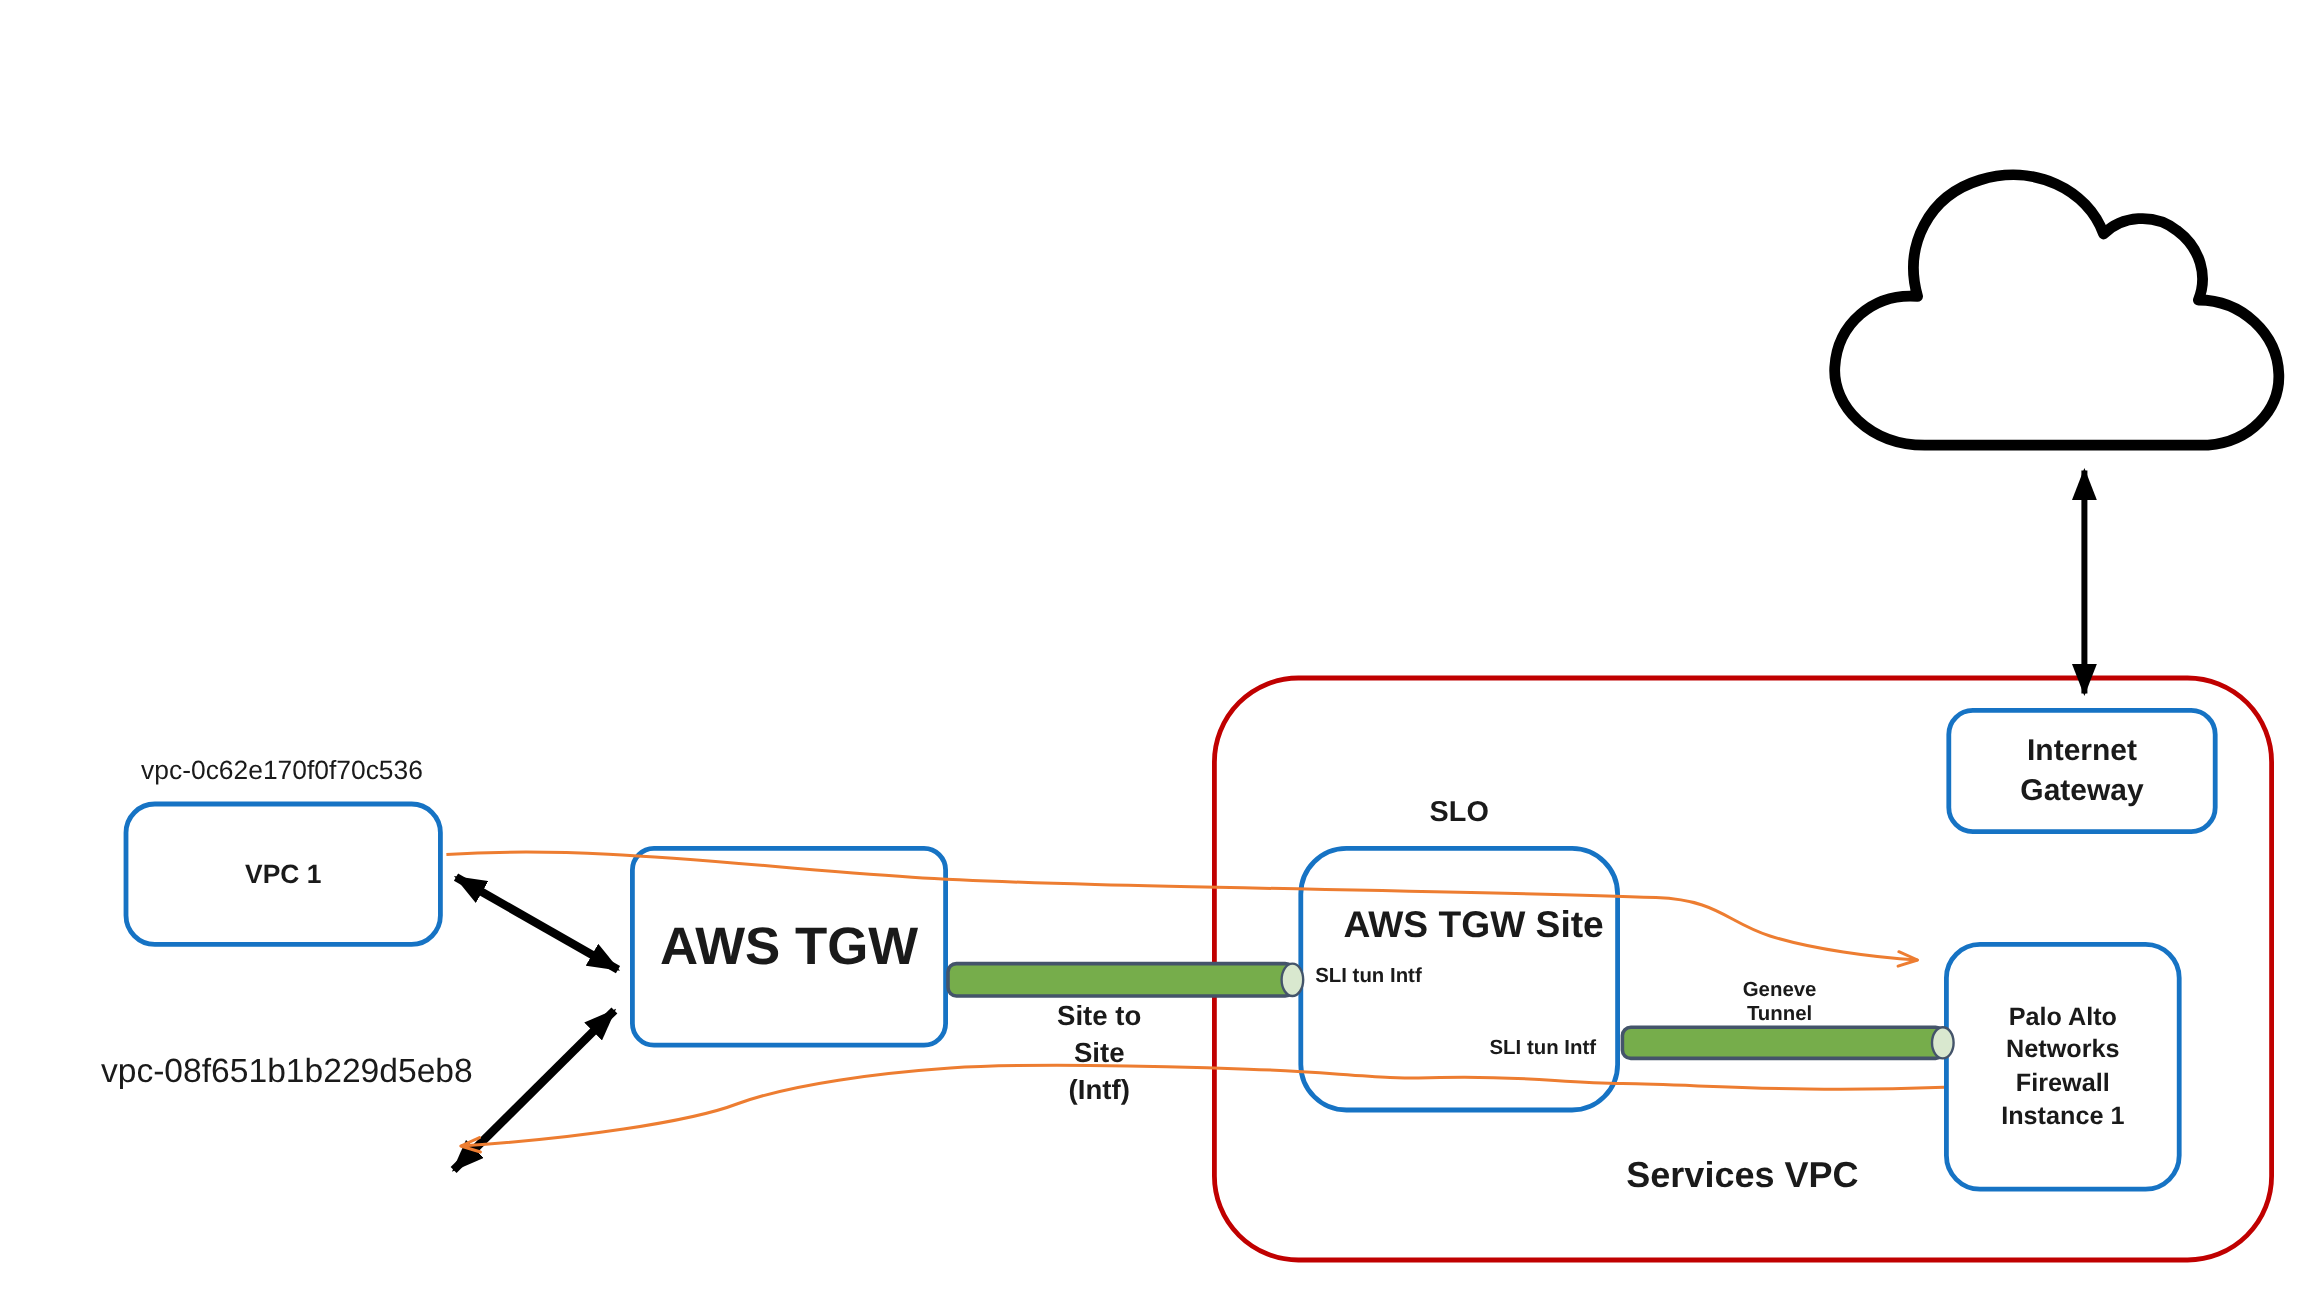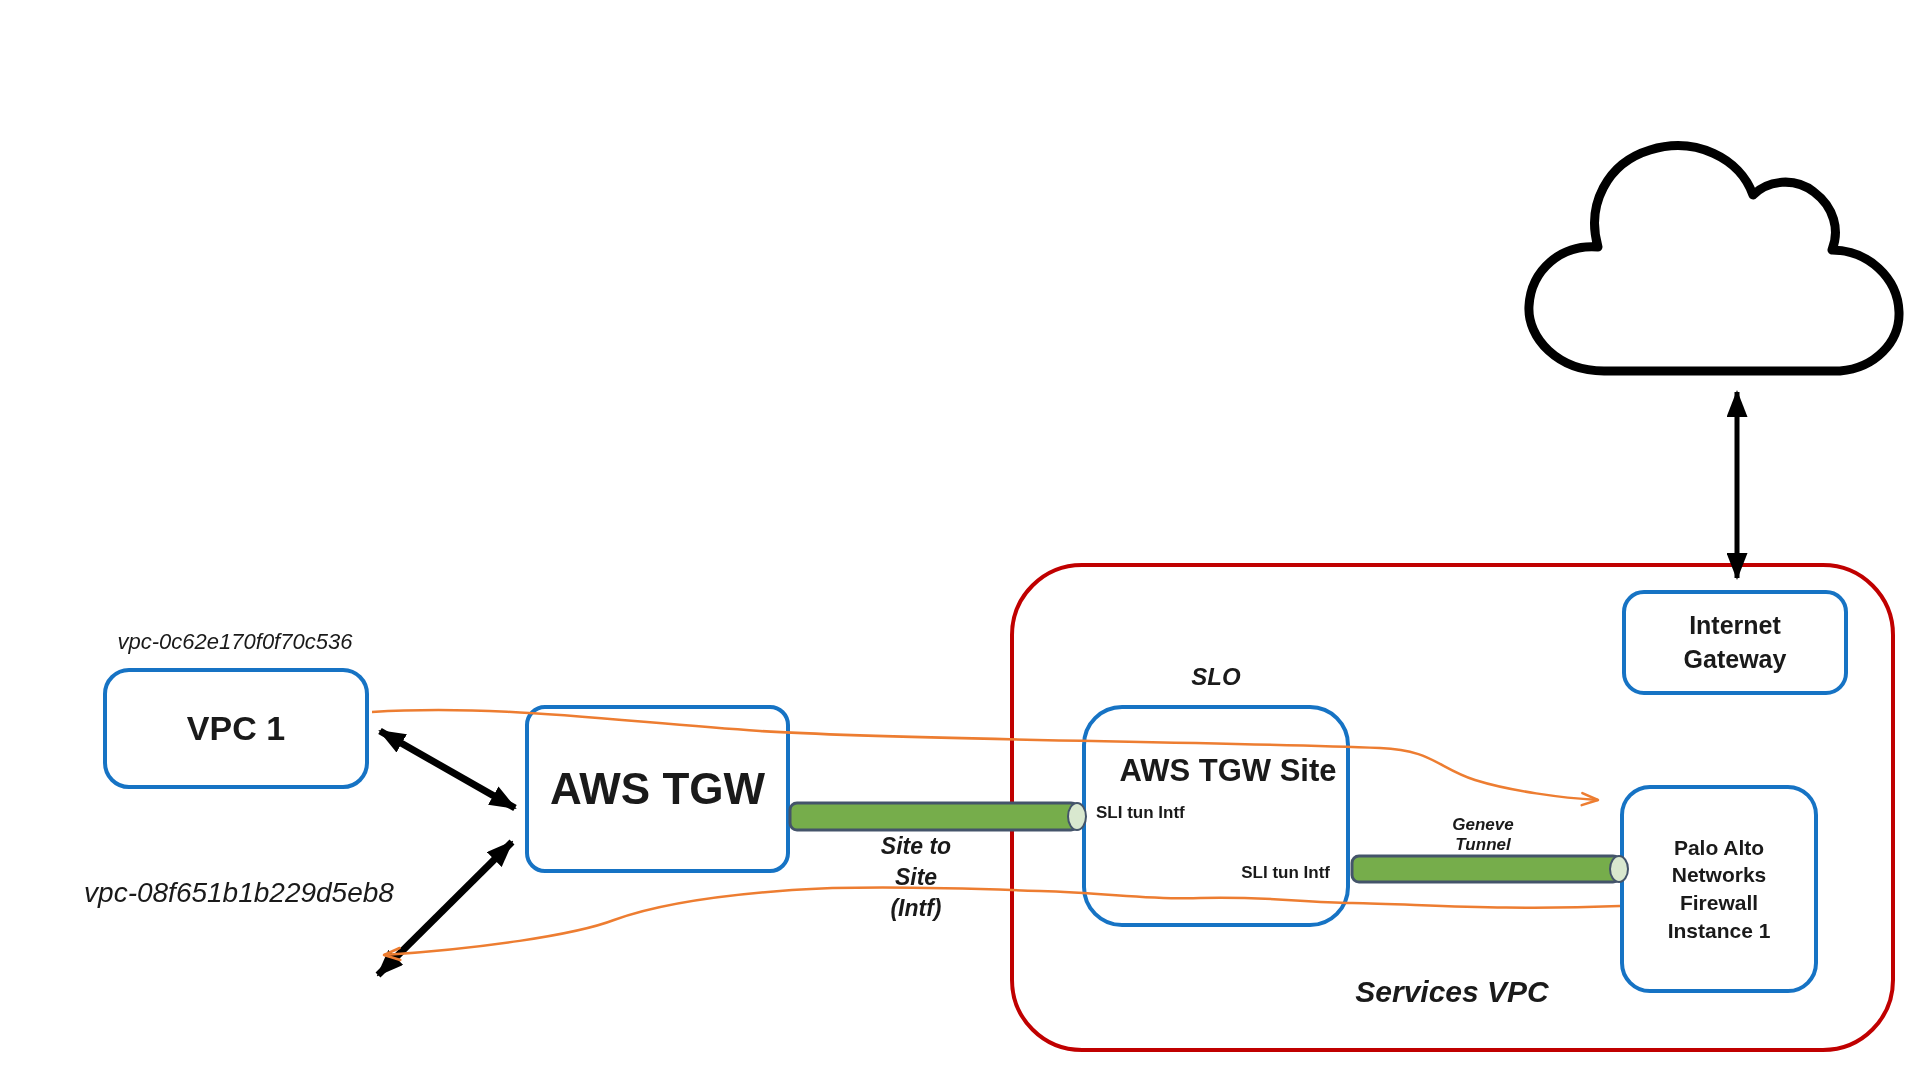--- a/index.html
+++ b/index.html
@@ -7,23 +7,23 @@
     --tunnelBorder:#44546a; --tunnelCap:#d9e8cf; --connectorOrange:#ed7d31; --arrowBlack:#000000;
   }
   *{margin:0;padding:0;box-sizing:border-box;}
   html,body{background:#ffffff;}
   body{font-family:"Liberation Sans", sans-serif;}
   #canvas{position:relative;width:1920px;height:1080px;background:#fff;overflow:hidden;}
 
   .node{position:absolute;background:#fff;border:4px solid var(--boxBlue);
         display:flex;align-items:center;justify-content:center;text-align:center;
         color:#1a1a1a;font-weight:bold;z-index:2;}
-  .label{position:absolute;text-align:center;color:#1a1a1a;z-index:3;white-space:pre-line;font-style:italic;}
+  .label{position:absolute;text-align:center;color:#1a1a1a;z-index:3;white-space:pre-line;}
 
-  #vpc1-box{left:103px;top:668px;width:266px;height:121px;border-radius:26px;font-size:34px;}
+  #vpc1-box{left:103px;top:668px;width:266px;height:121px;border-radius:26px;font-size:22px;}
   #vpc2-box{left:103px;top:915px;width:266px;height:123px;border-radius:26px;font-size:34px;}
   #vpc1-id{left:80px;top:629px;width:310px;font-size:22px;}
   #vpc2-id{left:84px;top:877px;width:310px;font-size:28px;}
 
   #tgw-box{left:525px;top:705px;width:265px;height:168px;border-radius:20px;font-size:44px;}
 
   #site2site-label{left:828px;top:831px;width:176px;font-size:23px;font-weight:bold;line-height:1.34;}
 
   #services-boundary{position:absolute;left:1010px;top:563px;width:885px;height:489px;
         border:4px solid var(--boundaryRed);border-radius:72px;background:transparent;z-index:1;}
@@ -35,21 +35,21 @@
   #sli-bottom{position:absolute;right:16px;top:154px;font-size:17px;font-weight:bold;text-align:right;}
 
   #geneve-label{left:1388px;top:789px;width:190px;font-size:17px;font-weight:bold;line-height:1.18;margin-top:26px;}
 
   #palo-box{left:1620px;top:785px;width:198px;height:208px;border-radius:30px;
             font-size:21px;line-height:1.32;white-space:pre-line;}
 
   #igw-box{left:1622px;top:590px;width:226px;height:105px;border-radius:22px;
            font-size:25px;line-height:1.35;white-space:pre-line;}
 
-  #services-title{left:1252px;top:963px;width:400px;font-size:30px;font-weight:bold;margin-top:12px;}
+  #services-title{left:1252px;top:963px;width:400px;font-size:30px;font-weight:bold;}
   #services-id{left:1252px;top:1003px;width:400px;font-size:22px;}
 
   #internet-label{left:1597px;top:292px;width:230px;font-size:28px;font-weight:bold;}
 
   #overlay{position:absolute;left:0;top:0;width:1920px;height:1080px;z-index:4;pointer-events:none;}
   #overlay .orange{stroke:var(--connectorOrange);stroke-width:2.5;fill:none;}
   #overlay .black-arrow{stroke:var(--arrowBlack);stroke-width:7;fill:none;}
   #overlay .v-arrow{stroke:var(--arrowBlack);stroke-width:5;fill:none;}
   #overlay .tunnel-body{fill:var(--tunnelGreen);stroke:var(--tunnelBorder);stroke-width:3;}
   #overlay .tunnel-cap{fill:var(--tunnelCap);stroke:var(--tunnelBorder);stroke-width:2;}

